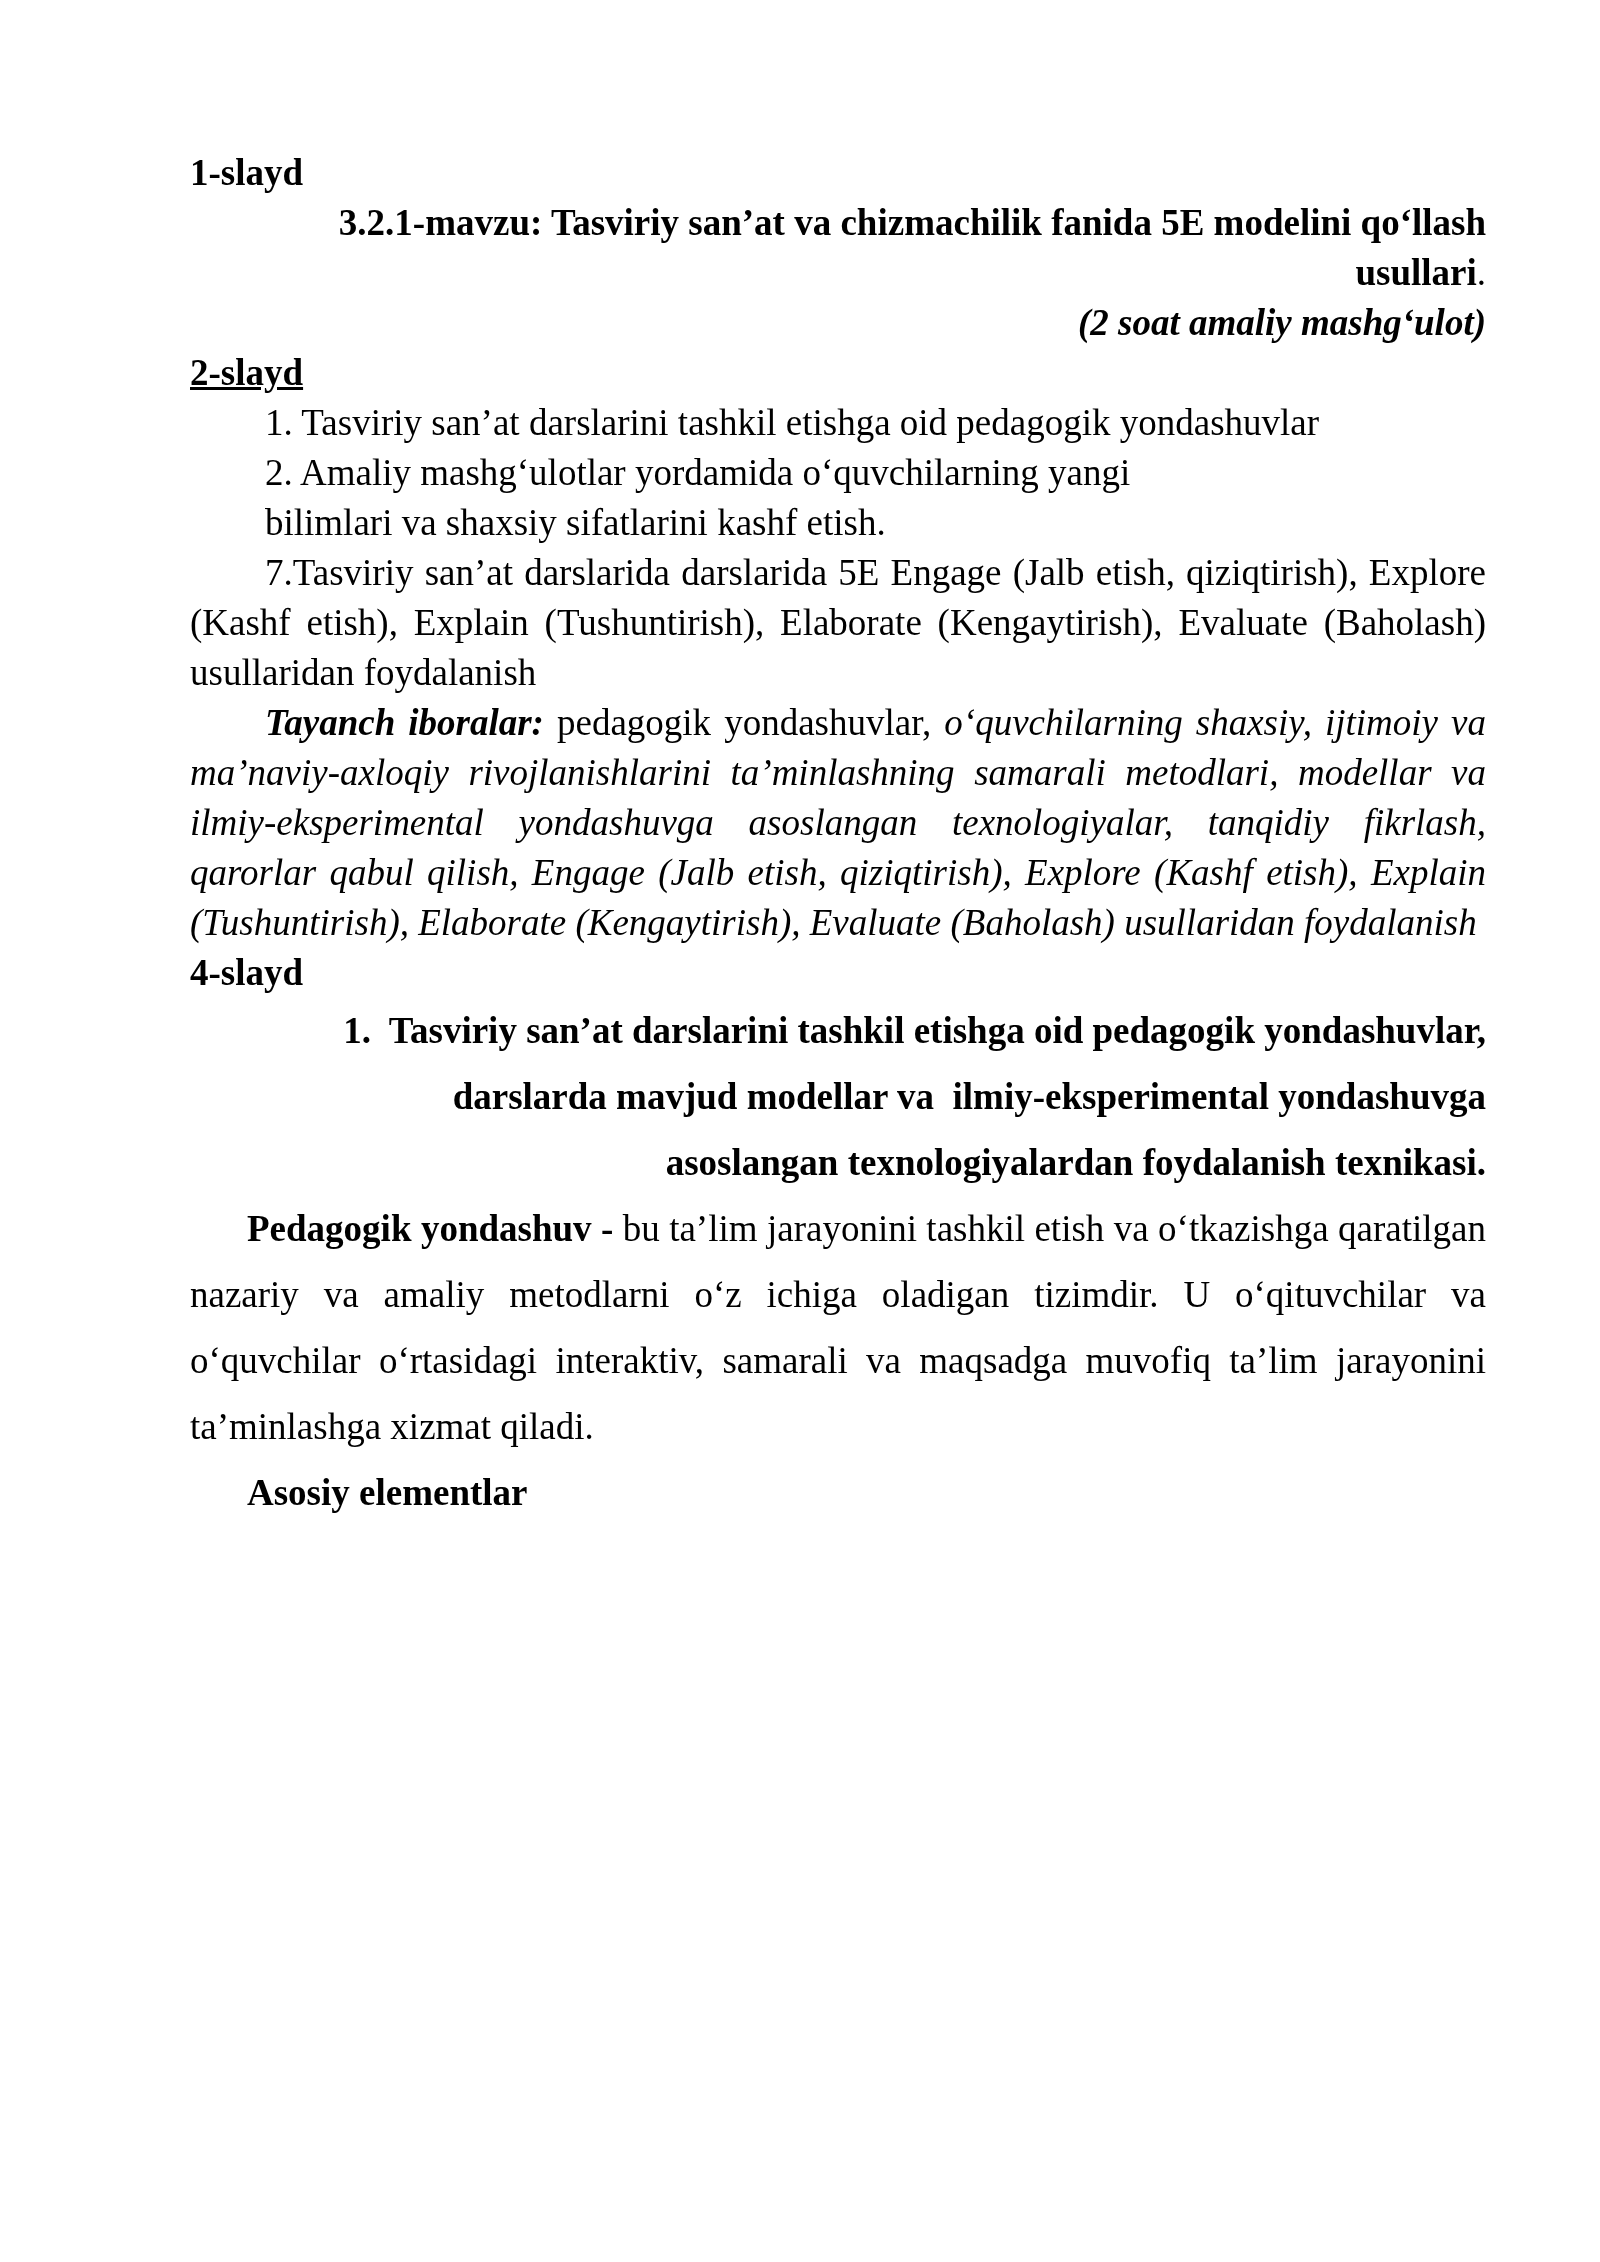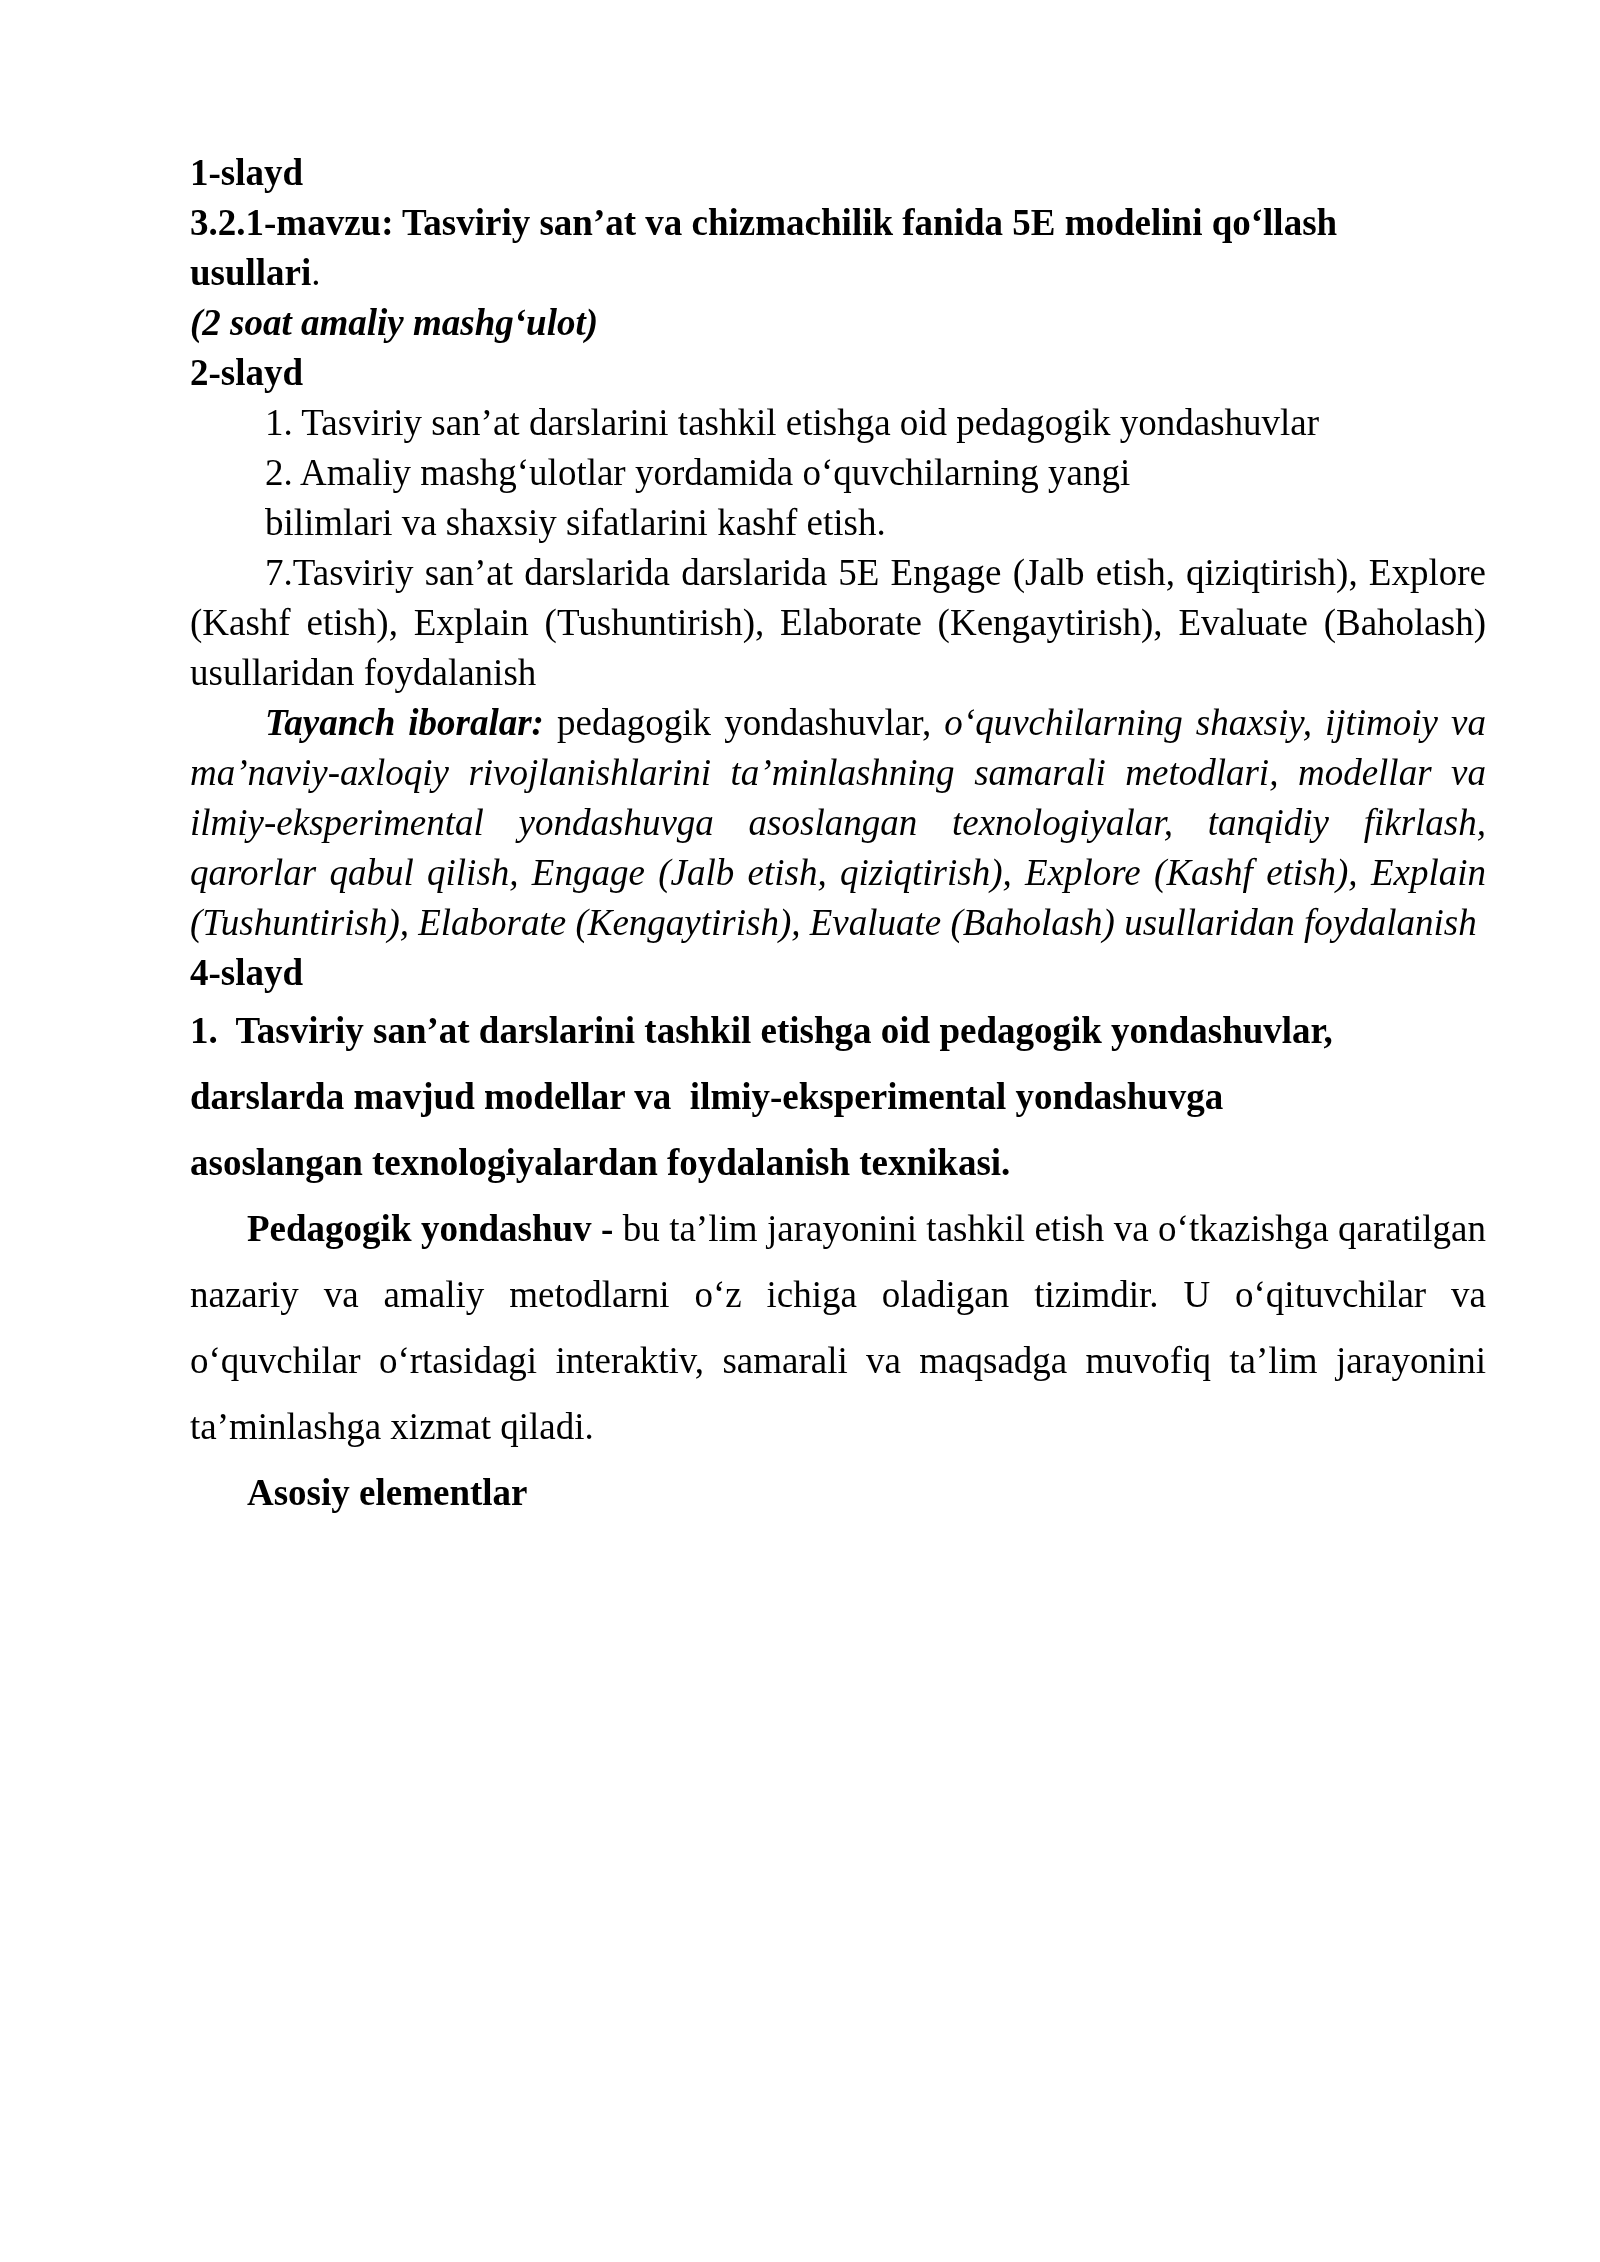--- a/index.html
+++ b/index.html
@@ -14,28 +14,28 @@
     font-size: 37px;
     line-height: 50px;
     box-sizing: border-box;
     padding: 148px 114px 7px 190px;
     overflow: hidden;
   }
   .page p { margin: 0; }
   .b  { font-weight: bold; }
   .i  { font-style: italic; }
   .bi { font-weight: bold; font-style: italic; }
-  .center { text-align: left; }
+  .center { text-align: right; }
   .just { text-align: justify; }
   .ti75 { text-indent: 75px; }
   .ti57 { text-indent: 57px; }
   .pl75 { padding-left: 75px; }
   .pl57 { padding-left: 57px; }
   .lh66 { line-height: 66px; }
-  .mt54 { margin-top: 54px; }
+  .mt54 { margin-top: 54px; text-decoration: underline; }
   .mt50 { margin-top: 50px; }
   .mt46 { margin-top: 46px; }
   .mtn10 { margin-top: -10px; }
 </style>
 </head>
 <body>
 
 <div class="page">
 
   <p class="b">1-slayd</p>

